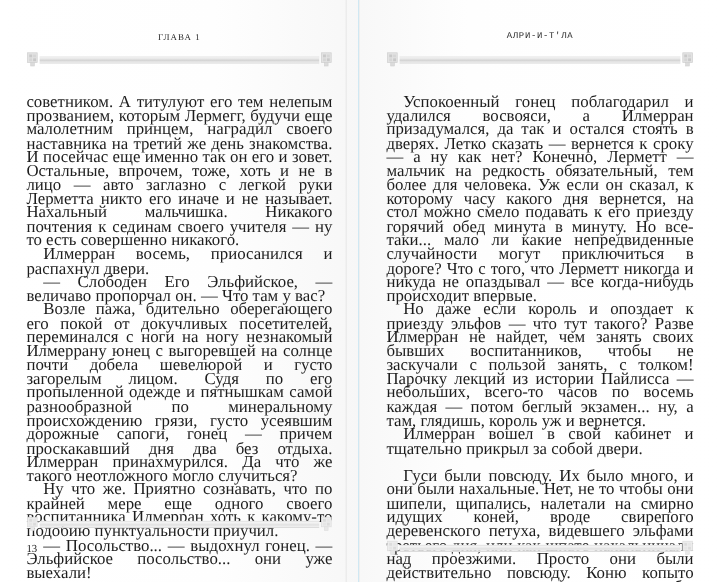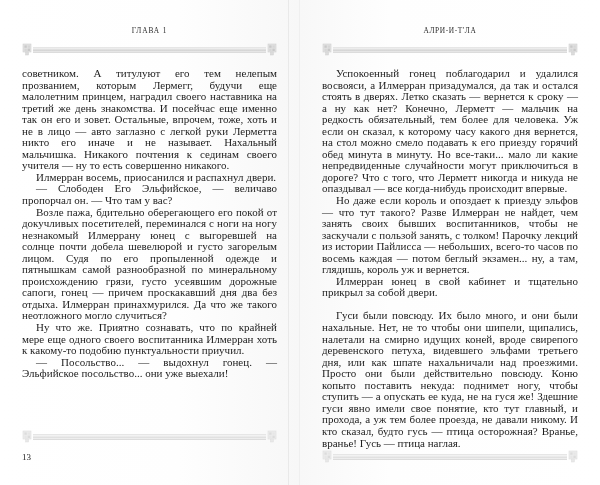--- a/index.html
+++ b/index.html
@@ -59,20 +59,21 @@
     font-size: 7.4px;
     letter-spacing: 0.9px;
     font-variant: small-caps;
     text-transform: uppercase;
     color: #2a2a2a;
     line-height: 10px;
     white-space: nowrap;
   }
   .runhead.glyph {
     letter-spacing: 0.6px;
+    font-family: Liberation Mono, monospace;
   }
 
   
   .rule {
     position: relative;
     height: 14px;
     margin-top: 6px;
   }
   .rule .bar {
     position: absolute;
@@ -96,22 +97,22 @@
   .rule .cap svg { display: block; }
 
   .rule.bottom { margin-top: 0; }
   .rule.bottom .bar {
     background: linear-gradient(to bottom,
         #f6f6f6 0%, #eaeaea 40%, #e0e0e0 60%, #f4f4f4 100%);
   }
 
   
   .body-text {
-    margin-top: 12px;
-    font-size: 11px;
+    margin-top: 24px;
+    font-size: 14px;
     line-height: 11.55px;
     text-align: justify;
     text-justify: inter-word;
     color: #1d1d1d;
     hyphens: auto;
   }
   .body-text p {
     margin: 0;
     text-indent: 14px;
   }
@@ -230,21 +231,21 @@
           <rect x="5.2" y="6.6" width="2.4" height="2.4" fill="#d6d6d6"></rect>
           <rect x="8.4" y="6.6" width="2.4" height="2.4" fill="#c9c9c9"></rect>
           <rect x="6.4" y="10" width="3" height="3" fill="#dcdcdc" stroke="#cfcfcf" stroke-width="0.5"></rect>
         </svg>
       </div>
     </div>
 
     <div class="body-text">
       <p>Успокоенный гонец поблагодарил и удалился восвояси, а Илмерран призадумался, да так и остался стоять в дверях. Летко сказать — вернется к сроку — а ну как нет? Конечно, Лерметт — мальчик на редкость обязательный, тем более для человека. Уж если он сказал, к которому часу какого дня вернется, на стол можно смело подавать к его приезду горячий обед минута в минуту. Но все-таки... мало ли какие непредвиденные случайности могут приключиться в дороге? Что с того, что Лерметт никогда и никуда не опаздывал — все когда-нибудь происходит впервые.</p>
       <p>Но даже если король и опоздает к приезду эльфов — что тут такого? Разве Илмерран не найдет, чем занять своих бывших воспитанников, чтобы не заскучали с пользой занять, с толком! Парочку лекций из истории Пайлисса — небольших, всего-то часов по восемь каждая — потом беглый экзамен... ну, а там, глядишь, король уж и вернется.</p>
-      <p>Илмерран юнец в свой кабинет и тщательно прикрыл за собой двери.</p>
+      <p>Илмерран вошел в свой кабинет и тщательно прикрыл за собой двери.</p>
       <p class="gap">Гуси были повсюду. Их было много, и они были нахальные. Нет, не то чтобы они шипели, щипались, налетали на смирно идущих коней, вроде свирепого деревенского петуха, видевшего эльфами третьего дня, или как шпате нахальничали над проезжими. Просто они были действительно повсюду. Коню копыто поставить некуда: поднимет ногу, чтобы ступить — а опускать ее куда, не на гуся же! Здешние гуси явно имели свое понятие, кто тут главный, и прохода, а уж тем более проезда, не давали никому. И кто сказал, будто гусь — птица осторожная? Вранье, вранье! Гусь — птица наглая.</p>
     </div>
 
     <div class="footer">
       <div class="rule bottom">
         <div class="cap left">
           <svg width="13" height="14" viewBox="0 0 13 14">
             <rect x="1" y="2" width="8" height="8" fill="#ededed" stroke="#dddddd" stroke-width="0.6"></rect>
             <rect x="2.4" y="3.4" width="2.4" height="2.4" fill="#dcdcdc"></rect>
             <rect x="5.6" y="3.4" width="2.4" height="2.4" fill="#e6e6e6"></rect>

